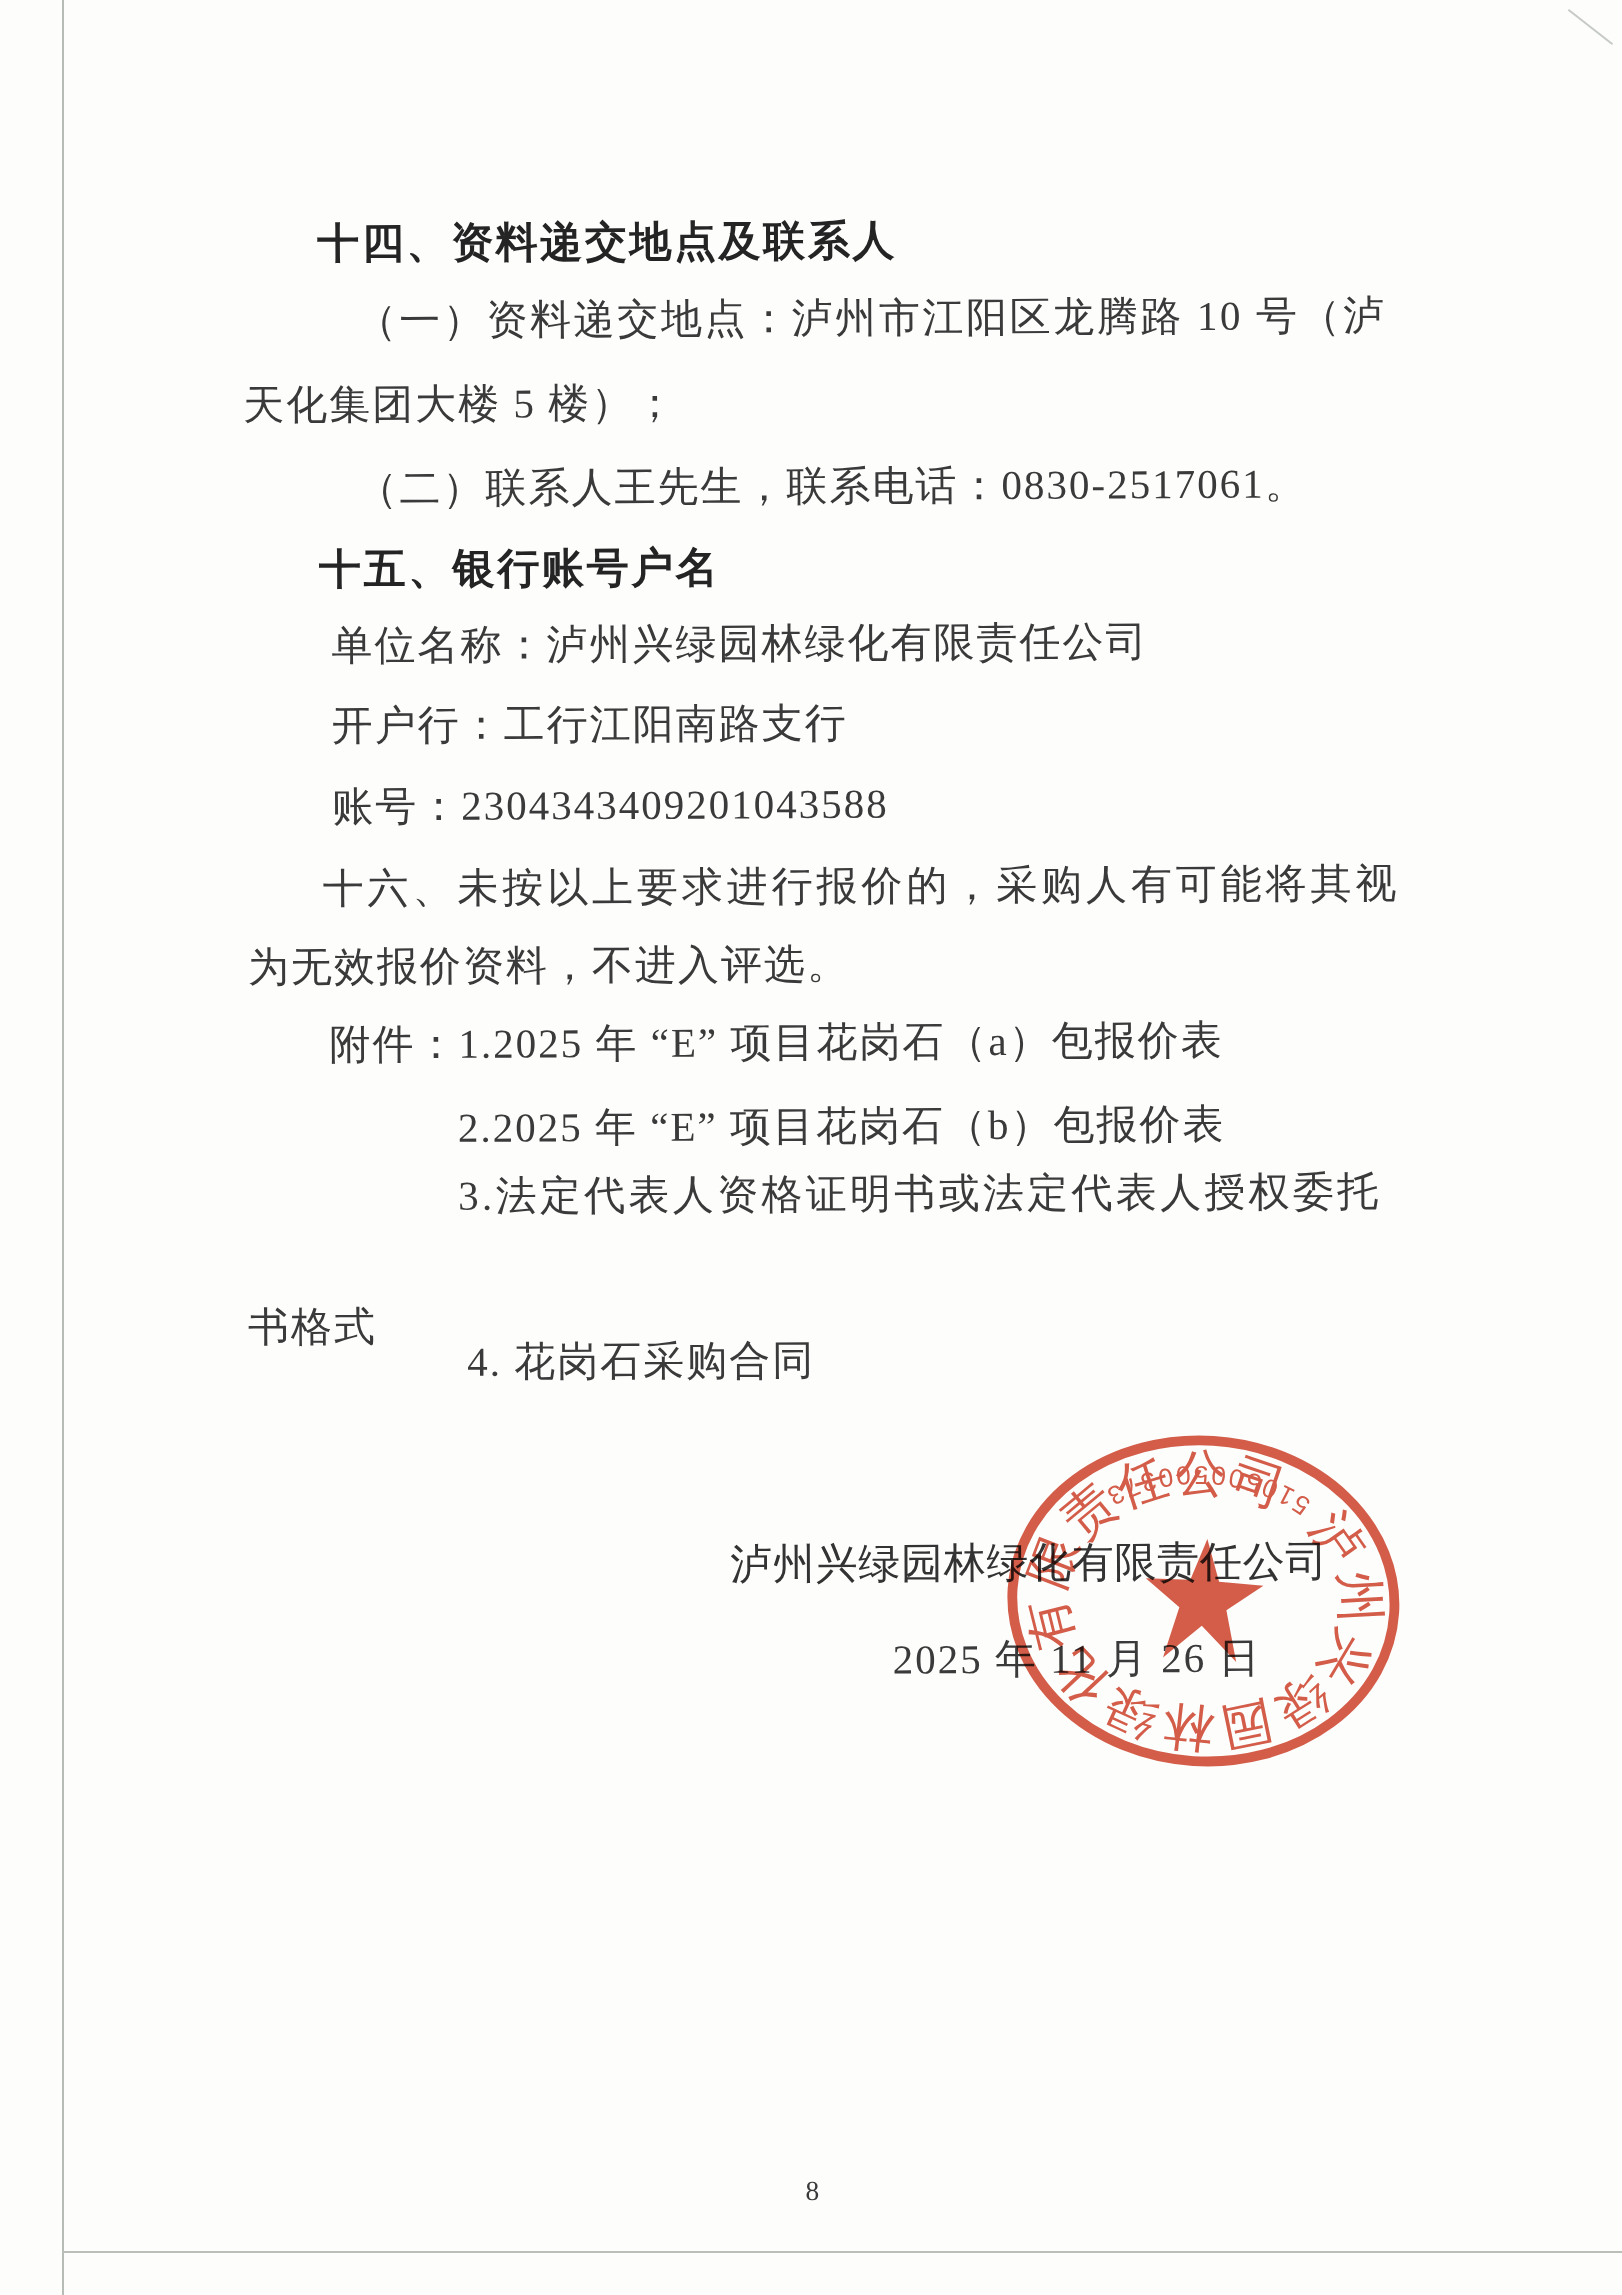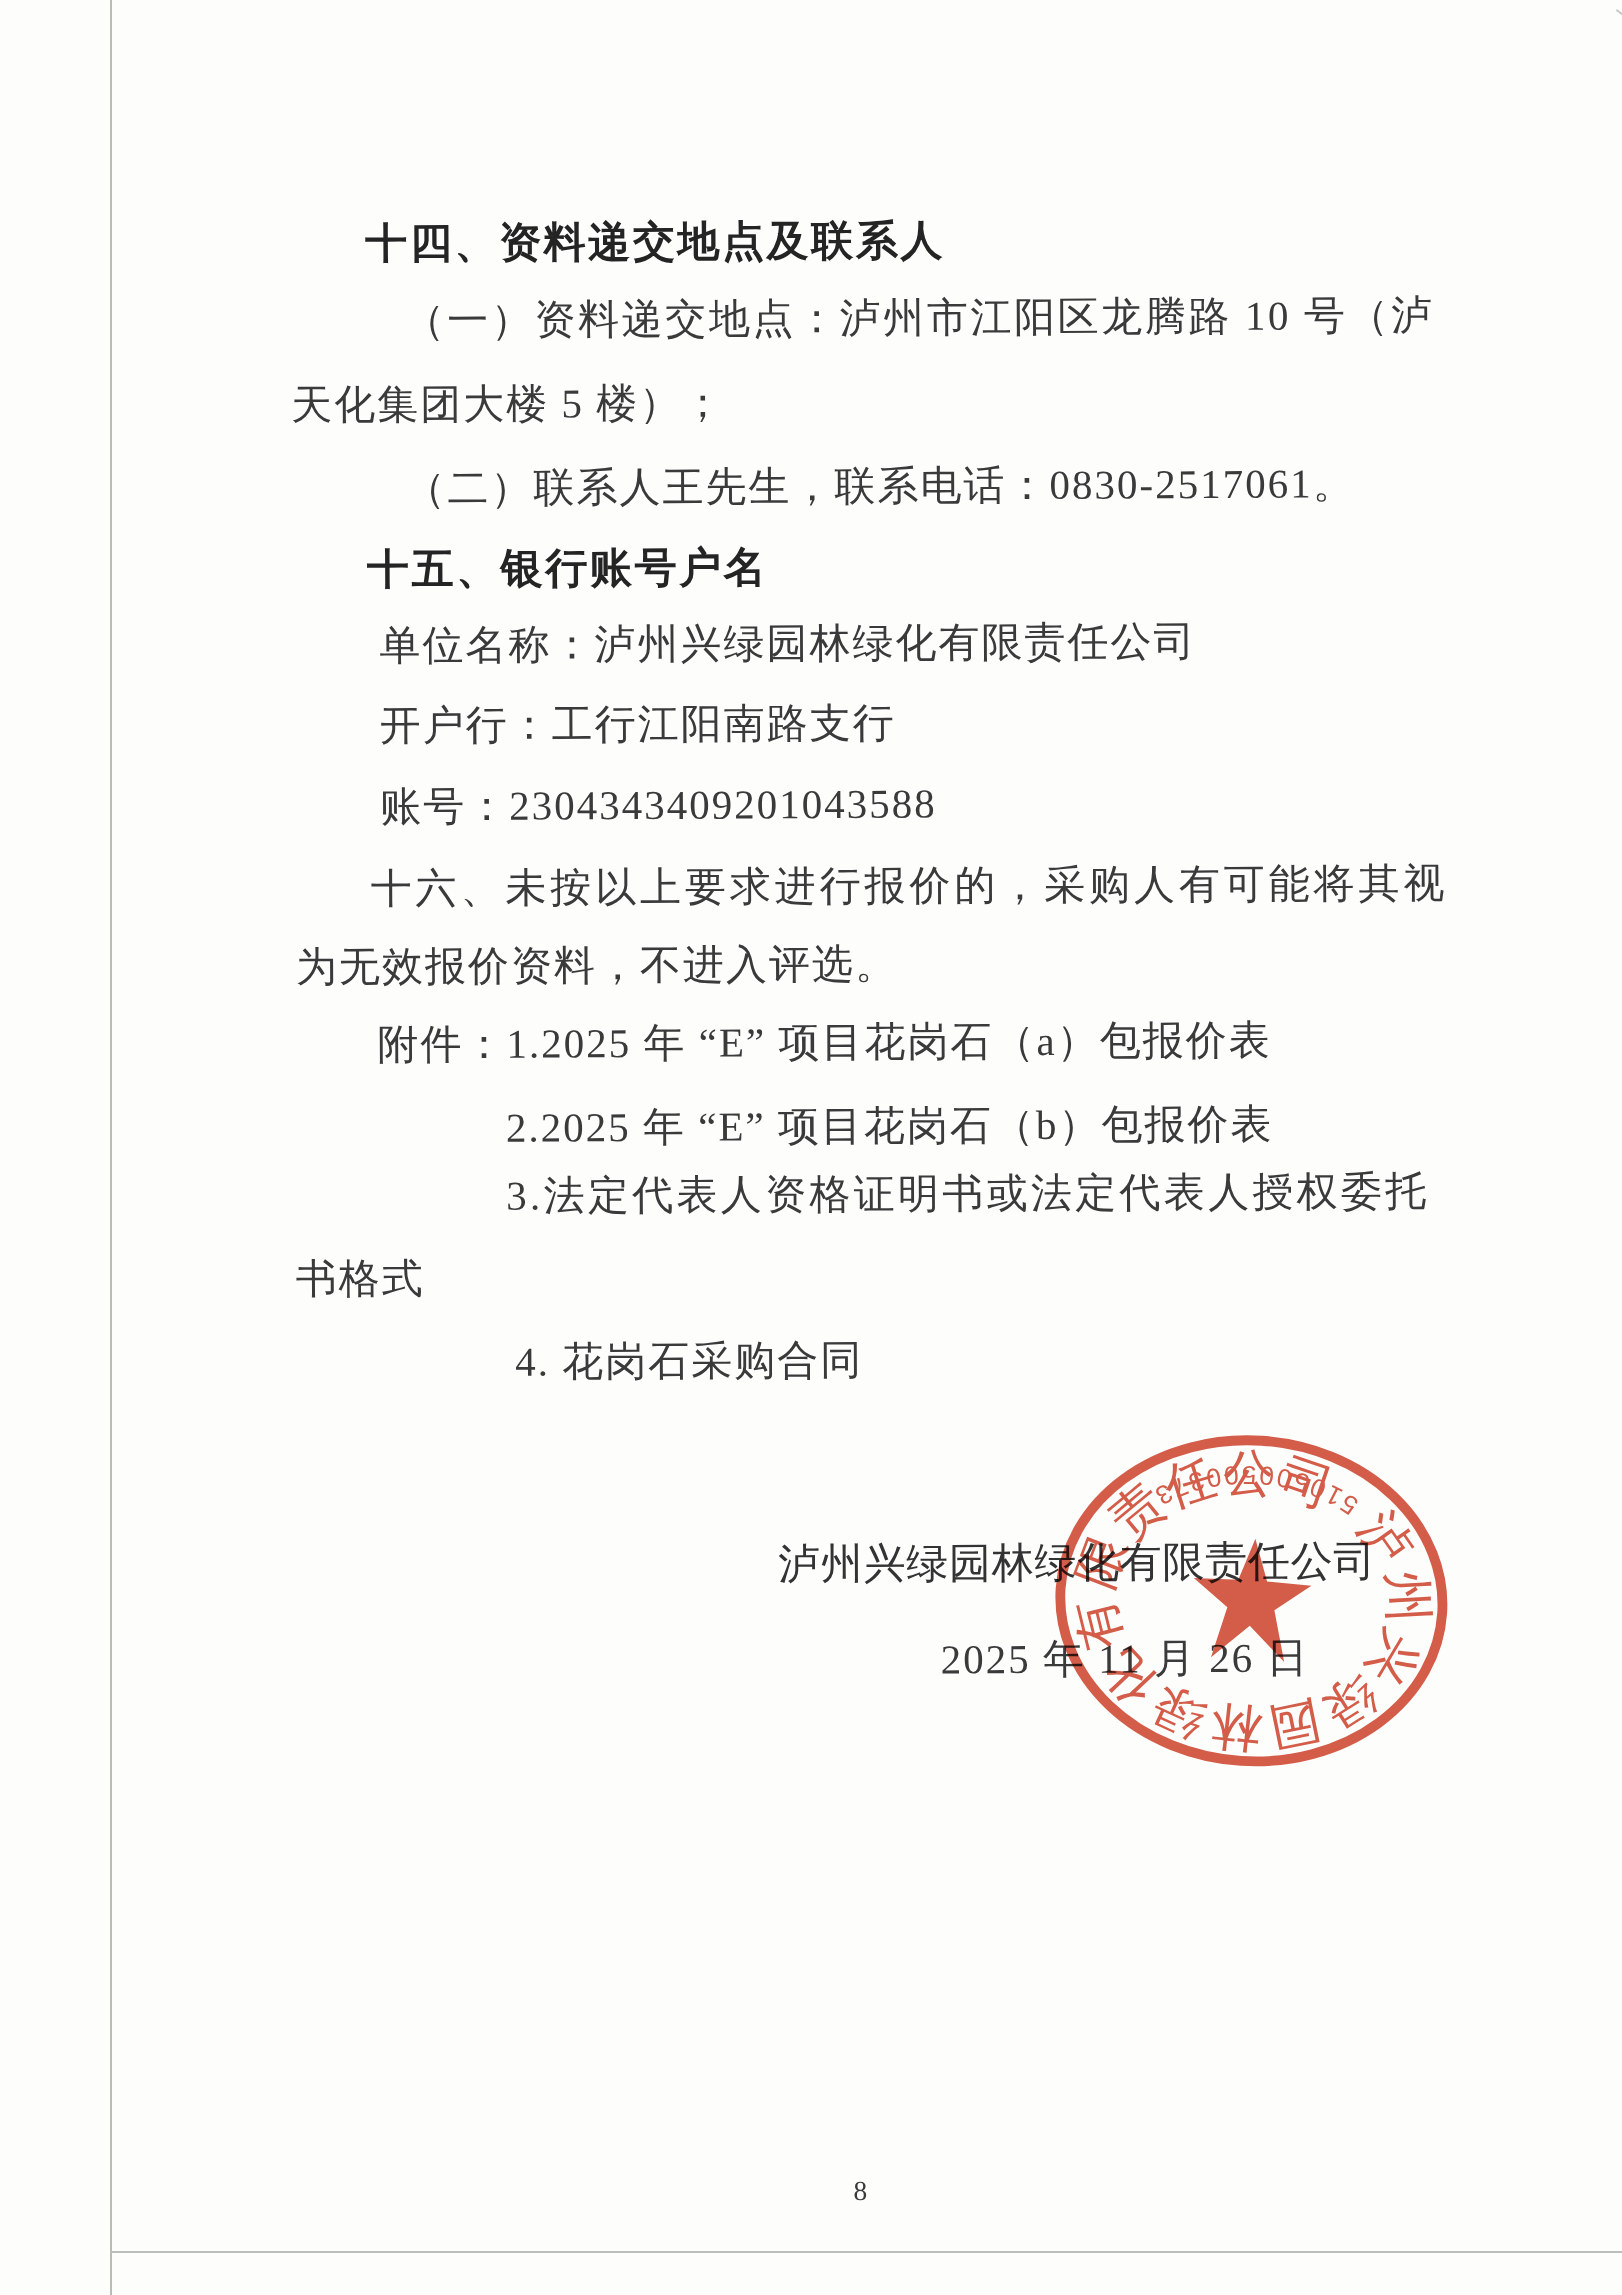--- a/index.html
+++ b/index.html
@@ -3,21 +3,21 @@
 <meta charset="utf-8">
 <style>
   html,body{margin:0;padding:0;}
   body{
     width:1623px;height:2295px;
     background:#fdfdfc;
     position:relative;
     overflow:hidden;
     font-family:"Liberation Serif","DejaVu Serif",serif;
   }
-  .page{position:absolute;inset:0;margin-left:48px;}
+  .page{position:absolute;inset:0;}
   .content{position:absolute;inset:0;transform:rotate(-0.3deg);}
   .ln{
     position:absolute;
     font-family:"Liberation Serif","DejaVu Serif",serif;
     font-size:41px;line-height:1.2;
     color:#3a3a3a;
     letter-spacing:2px;
     white-space:pre;
   }
   .hd{
@@ -67,21 +67,21 @@
     <div class="ln" style="left:324px;top:862px;letter-spacing:3.9px;">十六、未按以上要求进行报价的，采购人有可能将其视</div>
 
     <div class="ln" style="left:249px;top:940px;">为无效报价资料，不进入评选。</div>
 
     <div class="ln" style="left:330px;top:1018px;">附件：1.2025 年 “E” 项目花岗石（a）包报价表</div>
 
     <div class="ln" style="left:458px;top:1102px;">2.2025 年 “E” 项目花岗石（b）包报价表</div>
 
     <div class="ln" style="left:458px;top:1170px;letter-spacing:3.3px;">3.法定代表人资格证明书或法定代表人授权委托</div>
 
-    <div class="ln" style="left:247px;top:1252px;">书格式</div>
+    <div class="ln" style="left:247px;top:1300px;">书格式</div>
 
     <div class="ln" style="left:466px;top:1336px;">4. 花岗石采购合同</div>
 
     <div class="ln sig" style="left:728px;top:1539px;">泸州兴绿园林绿化有限责任公司</div>
 
     <div class="ln" style="left:890px;top:1636px;">2025 年 11 月 26 日</div>
 
     <div class="ln pagenum" style="left:800px;top:2174px;">8</div>
 
     <svg class="stamp" viewBox="0 0 614 516">

